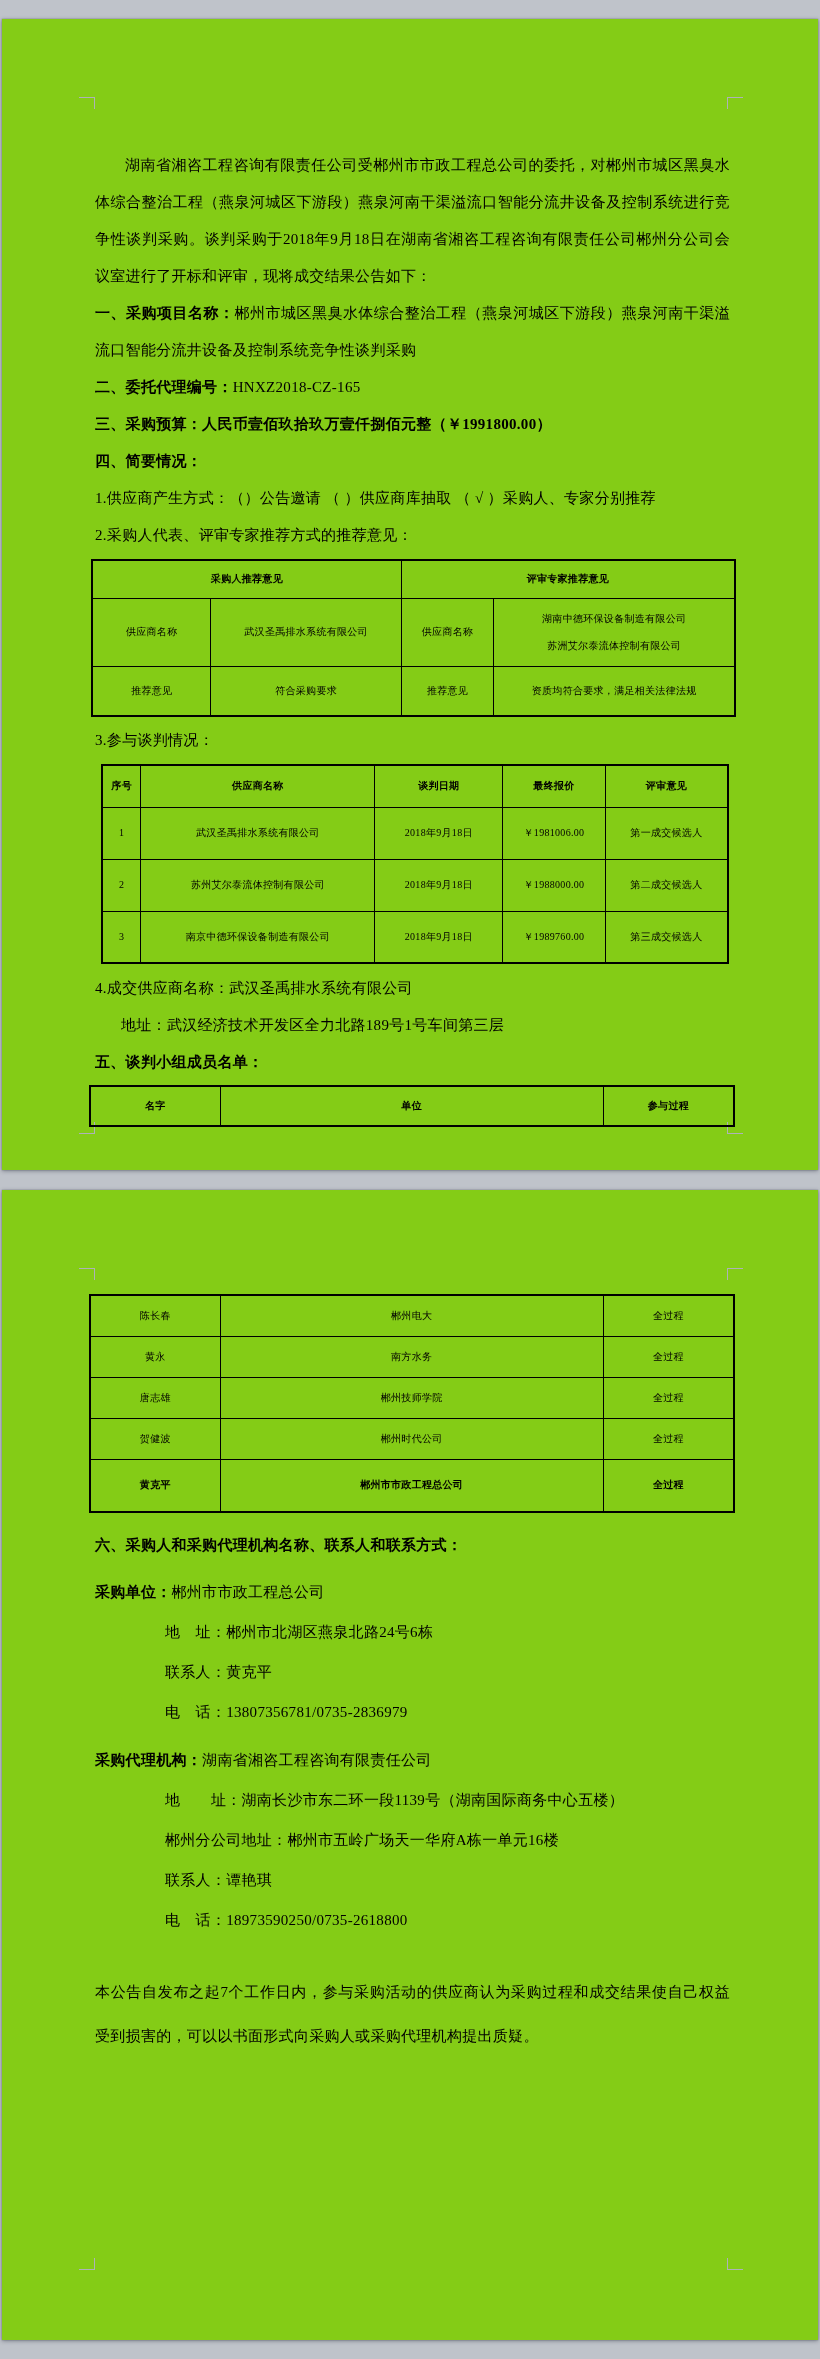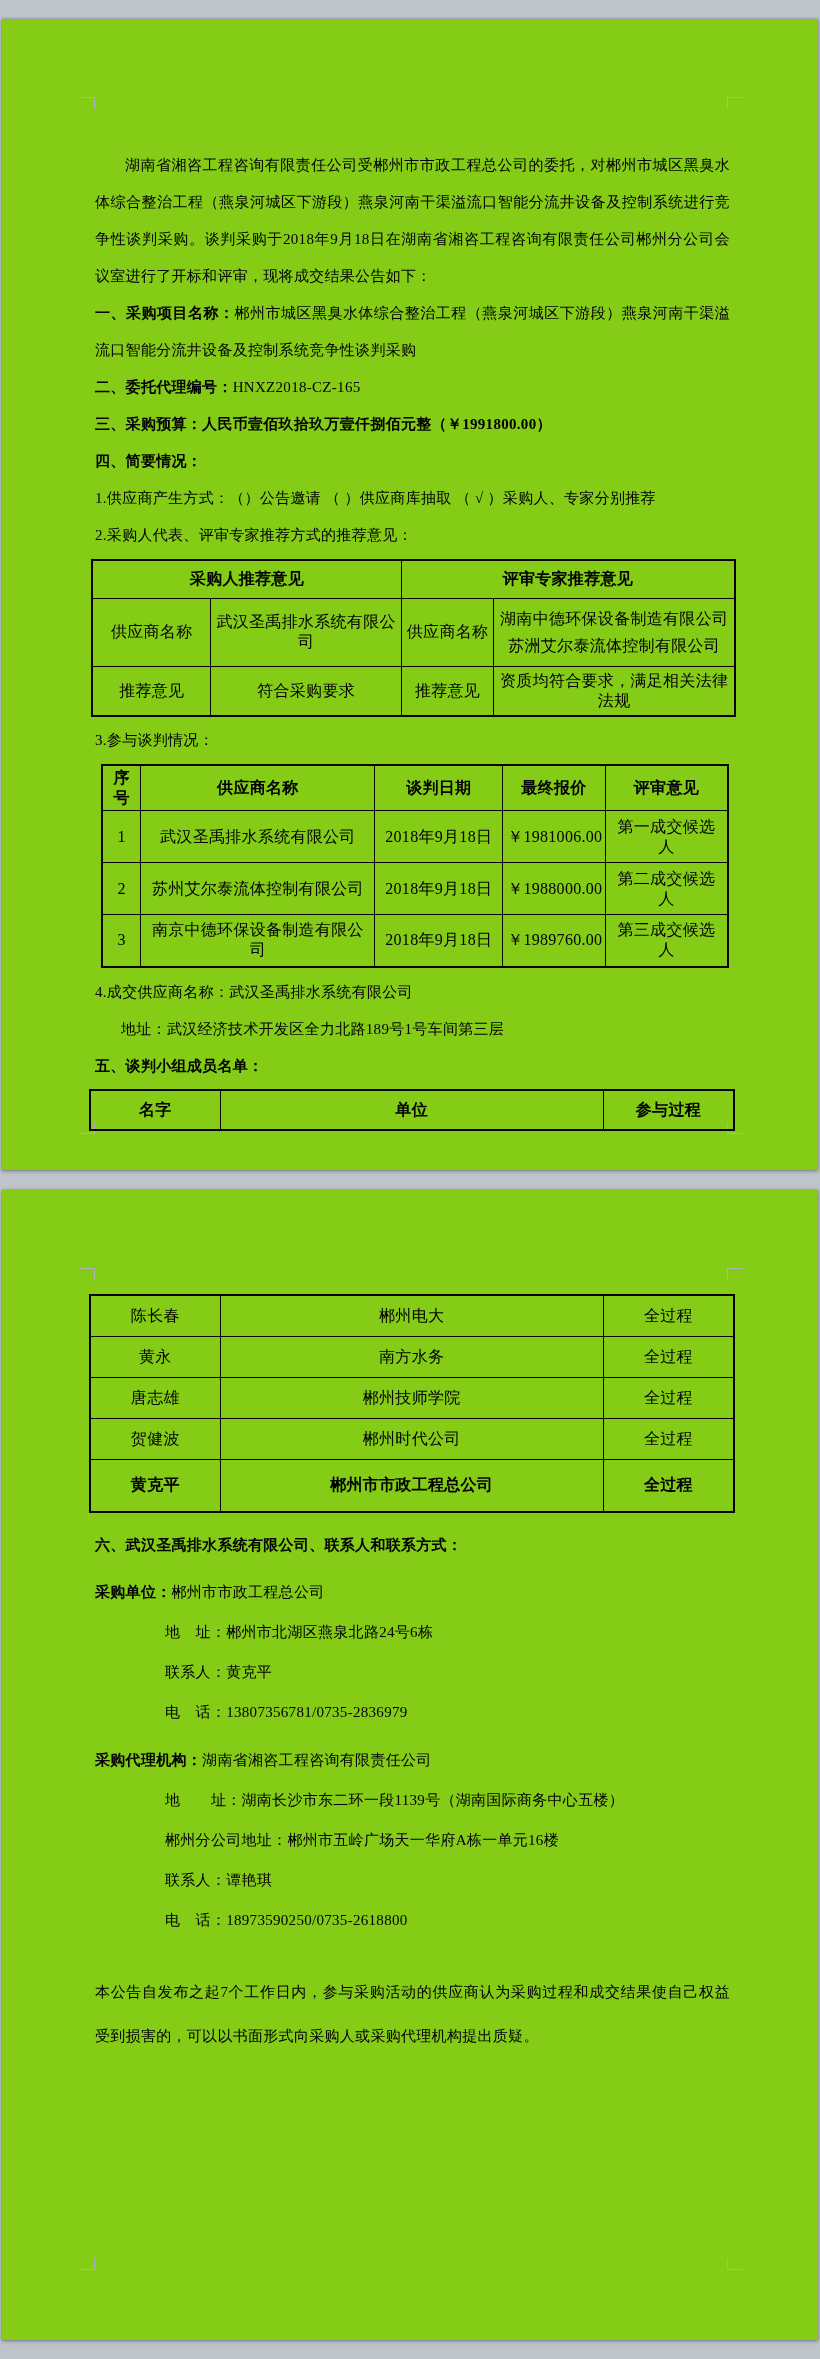--- a/index.html
+++ b/index.html
@@ -33,21 +33,21 @@
 
   .content { position:relative; padding:0 88px 0 93px; font-size:15px; line-height:37px; text-align:justify; letter-spacing:.3px; }
   #page1 .content { padding-top:128px; }
   #page2 .content { padding-top:100px; }
 
   .b { font-weight:bold; }
   .indent2 { text-indent:2em; }
   .addr-line { padding-left:26px; }
 
   table { border-collapse:collapse; table-layout:fixed; }
-  td, th { border:1px solid #000; text-align:center; vertical-align:middle; font-size:16px; line-height:20px; padding:2px 4px; font-weight:normal; }
+  td, th { border:1px solid #000; text-align:center; vertical-align:middle; font-size:10px; line-height:20px; padding:2px 4px; font-weight:normal; }
   th { font-weight:bold; }
 
   .table1 { width:645px; margin:5px 0 5px -4px; border:2px solid #000; }
   .table1 th { height:38px; }
   .table1 .row-tall td { height:68px; }
   .table1 .row-mid td { height:50px; }
   .table1 td.two-line div { line-height:27px; }
 
   .table2 { width:628px; margin:5px 0 6px 6px; border:2px solid #000; }
   .table2 th { height:42px; }
@@ -216,21 +216,21 @@
         <td>全过程</td>
       </tr>
       <tr class="row-tall">
         <td>黄克平</td>
         <td>郴州市市政工程总公司</td>
         <td>全过程</td>
       </tr>
     </tbody>
       </table>
 
-    <p class="b sec6">六、武汉圣禹排水系统有限公司、联系人和联系方式：</p>
+    <p class="b sec6">六、采购人和采购代理机构名称、联系人和联系方式：</p>
 
     <div class="contact-block blockgap">
       <p><span class="b">采购单位：</span><span>郴州市市政工程总公司</span></p>
       <p class="sub">地　址：郴州市北湖区燕泉北路24号6栋</p>
       <p class="sub">联系人：黄克平</p>
       <p class="sub">电　话：13807356781/0735-2836979</p>
     </div>
 
     <div class="contact-block blockgap">
       <p><span class="b">采购代理机构：</span><span>湖南省湘咨工程咨询有限责任公司</span></p>

